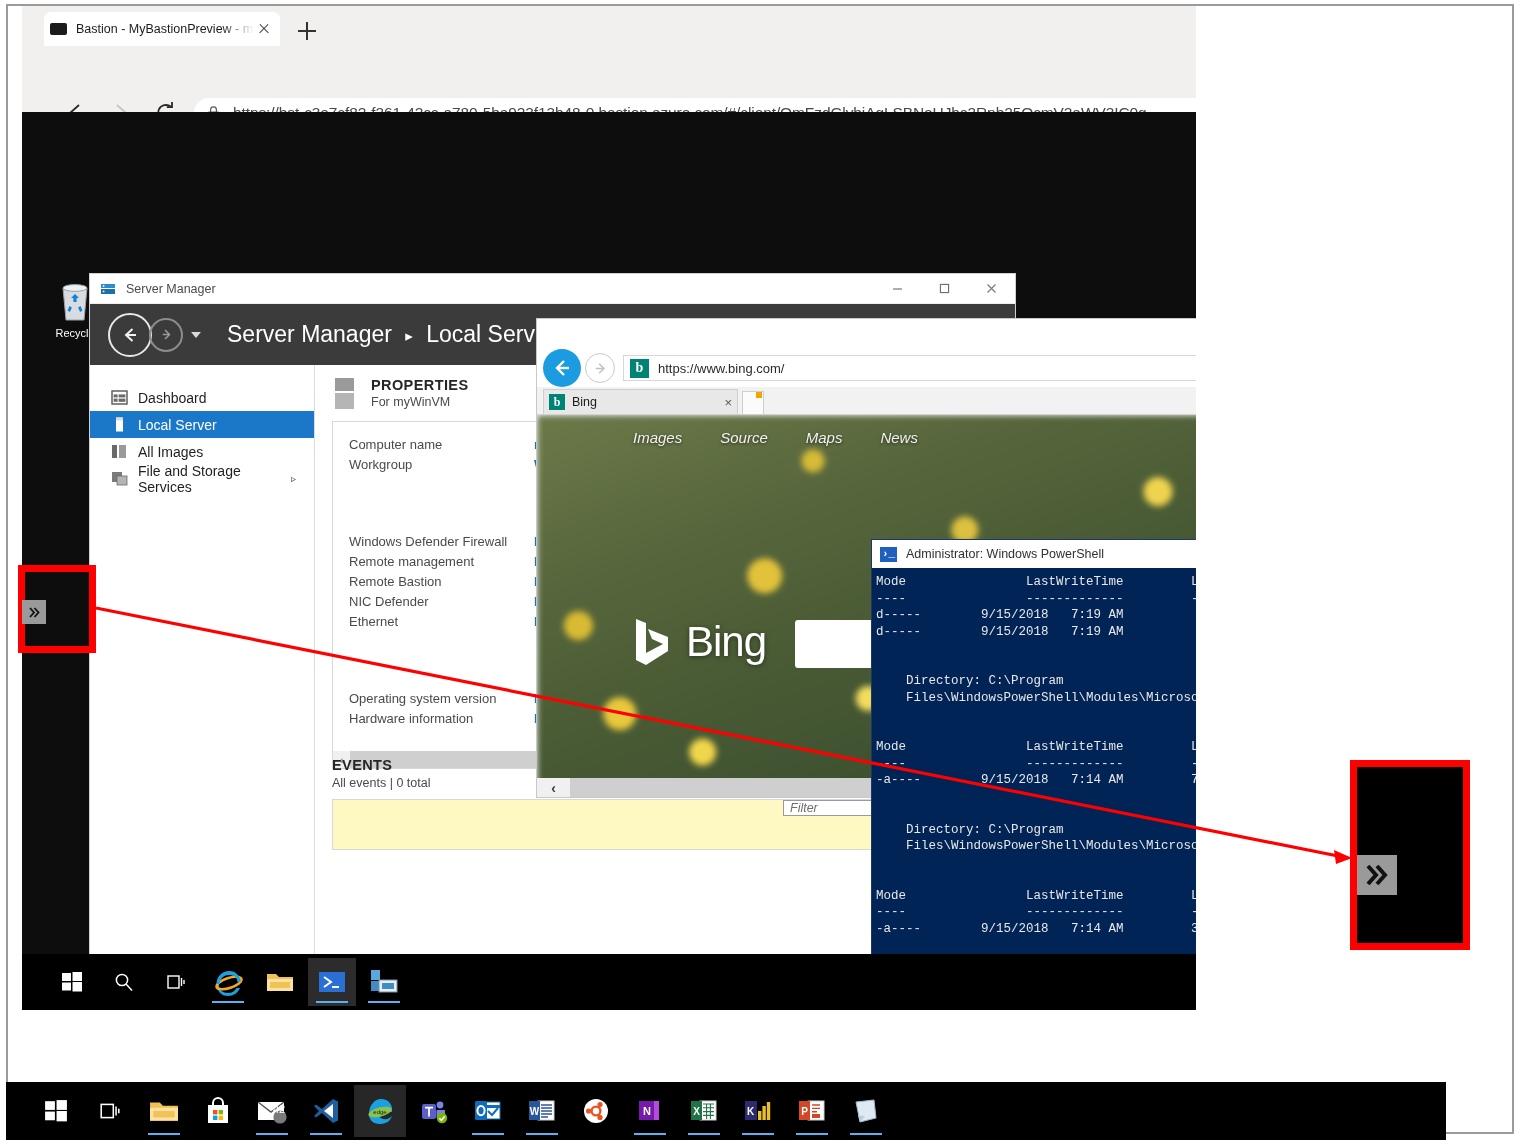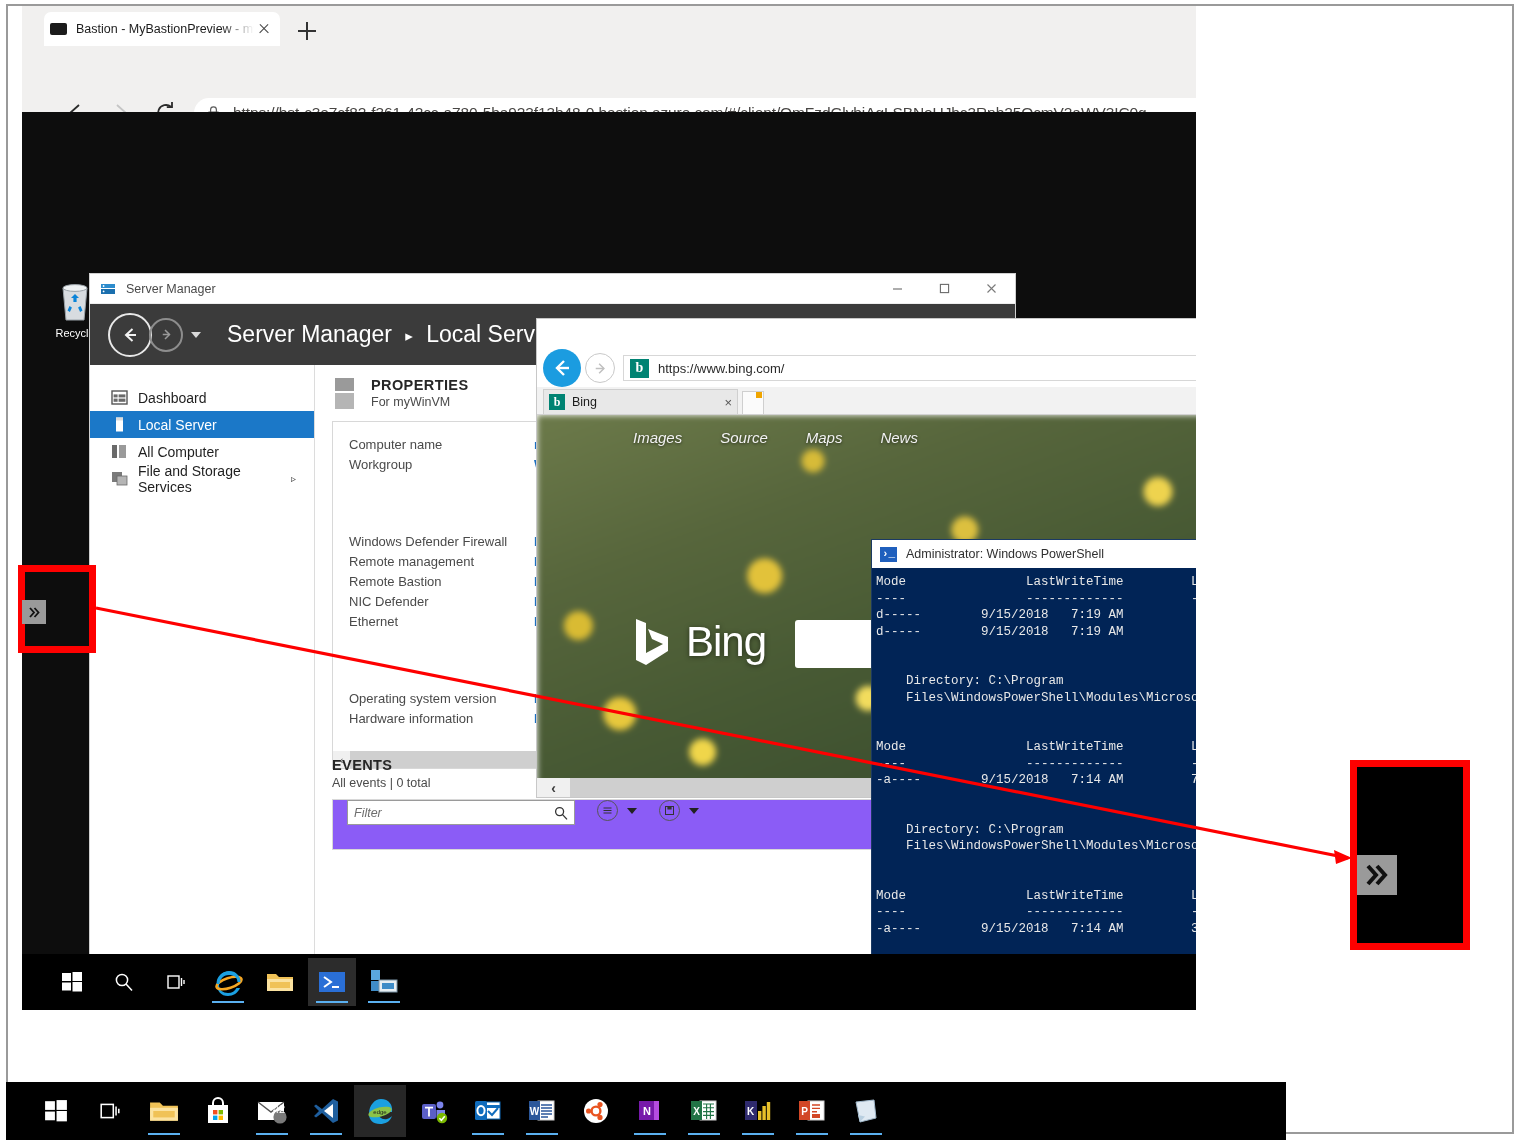--- a/index.html
+++ b/index.html
@@ -73,21 +73,21 @@
   .prop-key{width:185px;color:#4a4a4a;flex:0 0 auto;}
   .prop-val{color:#1b6fc0;font-weight:600;}
   .prop-gap2{height:57px;}
   .hscroll{position:absolute;left:0;bottom:0;width:100%;height:17px;background:#cfcfcf;display:flex;align-items:center;}
   .hscroll-btn{width:17px;height:17px;background:#f0f0f0;display:flex;align-items:center;justify-content:center;font-size:11px;color:#585858;}
 
   .events{position:absolute;left:17px;top:392px;right:4px;}
   .ev-title{font-size:14.5px;font-weight:bold;color:#262626;letter-spacing:.4px;}
   .ev-sub{font-size:12.5px;color:#4a4a4a;margin-top:3px;}
   .ev-panel{margin-top:9px;border:1px solid #d8d8d8;border-right:none;background:#fff;}
-  .ev-toolbar{height:49px;background:#8b5cf6;display:flex;align-items:flex-start;padding-left:14px;}
+  .ev-toolbar{height:49px;background:#fef9c3;display:flex;align-items:flex-end;padding-left:14px;flex-direction:column;}
   .ev-filter{width:228px;height:25px;border:1px solid #9a9a9a;background:#fff;display:flex;align-items:center;padding:0 6px;box-sizing:border-box;}
   .ev-filter-text{font-size:12.5px;color:#6e6e6e;font-style:italic;flex:1 1 auto;}
   .ev-tool{display:flex;align-items:center;margin-left:22px;}
   .ev-tool-circ{width:19px;height:19px;border-radius:50%;border:1px solid #555;display:flex;align-items:center;justify-content:center;}
   .ev-tool-caret{width:0;height:0;border-left:5px solid transparent;border-right:5px solid transparent;border-top:6px solid #222;margin-left:9px;}
   .ev-cols{height:30px;display:flex;align-items:center;font-size:13px;color:#1b6fc0;padding-left:11px;border-top:1px solid #e3e3e3;position:relative;}
   .ev-col{margin-right:0;}
 
   
   .ie{position:absolute;left:515px;top:207px;width:690px;height:478px;background:#fff;box-shadow:0 0 0 1px #c8c8c8;overflow:hidden;}
@@ -134,21 +134,21 @@
   .ps-title-txt{font-size:12.5px;color:#303030;margin-left:9px;}
   .ps-body{padding:6px 0 0 4px;font-family:"Liberation Mono",monospace;font-size:12.5px;line-height:16.5px;color:#e8e8e8;white-space:pre;}
 
   
   .vm-taskbar{position:absolute;left:0;bottom:0;width:100%;height:56px;background:#000;display:flex;align-items:center;padding-left:26px;}
   .tb-item{width:48px;height:48px;display:flex;align-items:center;justify-content:center;position:relative;margin-right:4px;}
   .tb-item.active{background:#2c2c2c;}
   .tb-item.open::after{content:"";position:absolute;bottom:3px;left:8px;right:8px;height:2px;background:#5ab0f0;}
 
   
-  .host-taskbar{position:absolute;left:6px;bottom:4px;width:1280px;height:58px;background:#000;display:flex;align-items:center;padding-left:24px;box-sizing:border-box;}
+  .host-taskbar{position:absolute;left:6px;bottom:4px;width:1440px;height:58px;background:#000;display:flex;align-items:center;padding-left:24px;box-sizing:border-box;}
   .htb-item{width:52px;height:52px;display:flex;align-items:center;justify-content:center;position:relative;margin-right:2px;}
   .htb-item.active{background:#272727;}
   .htb-item.open::after{content:"";position:absolute;bottom:2px;left:10px;right:10px;height:2px;background:#5ab0f0;}
 
   
   .anno-box{position:absolute;border:7px solid #fe0000;box-sizing:border-box;}
   .anno-left{left:18px;top:565px;width:78px;height:88px;}
   .anno-right{left:1350px;top:760px;width:120px;height:190px;background:#000;}
   .anno-chev-sm{position:absolute;left:22px;top:600px;width:24px;height:24px;background:#9a9a9a;display:flex;align-items:center;justify-content:center;}
   .anno-chev-lg{position:absolute;left:1357px;top:855px;width:40px;height:40px;background:#9a9a9a;display:flex;align-items:center;justify-content:center;}
@@ -278,21 +278,21 @@
               <rect x="5" y="1.5" width="7" height="14" fill="#fff"></rect>
                 <rect x="5" y="1.5" width="7" height="3" fill="#dcdcdc"></rect>
             </svg>
             <span>Local Server</span>
           </div>
           <div class="sm-nav-item">
             <svg class="sm-nav-ico" viewBox="0 0 17 17">
               <rect x="1" y="2" width="5" height="13" fill="#6a6a6a"></rect>
                 <rect x="8" y="2" width="7" height="13" fill="#9a9a9a"></rect>
             </svg>
-            <span>All Computer</span>
+            <span>All Images</span>
           </div>
           <div class="sm-nav-item">
             <svg class="sm-nav-ico" viewBox="0 0 17 17">
               <rect x="1" y="2" width="10" height="10" fill="#7a7a7a"></rect>
                 <rect x="6" y="6" width="10" height="9" fill="#b5b5b5" stroke="#6a6a6a" stroke-width=".8"></rect>
             </svg>
             <span>File and Storage Services</span>
             <span class="sm-nav-arrow">▹</span>
           </div>
         </div>

